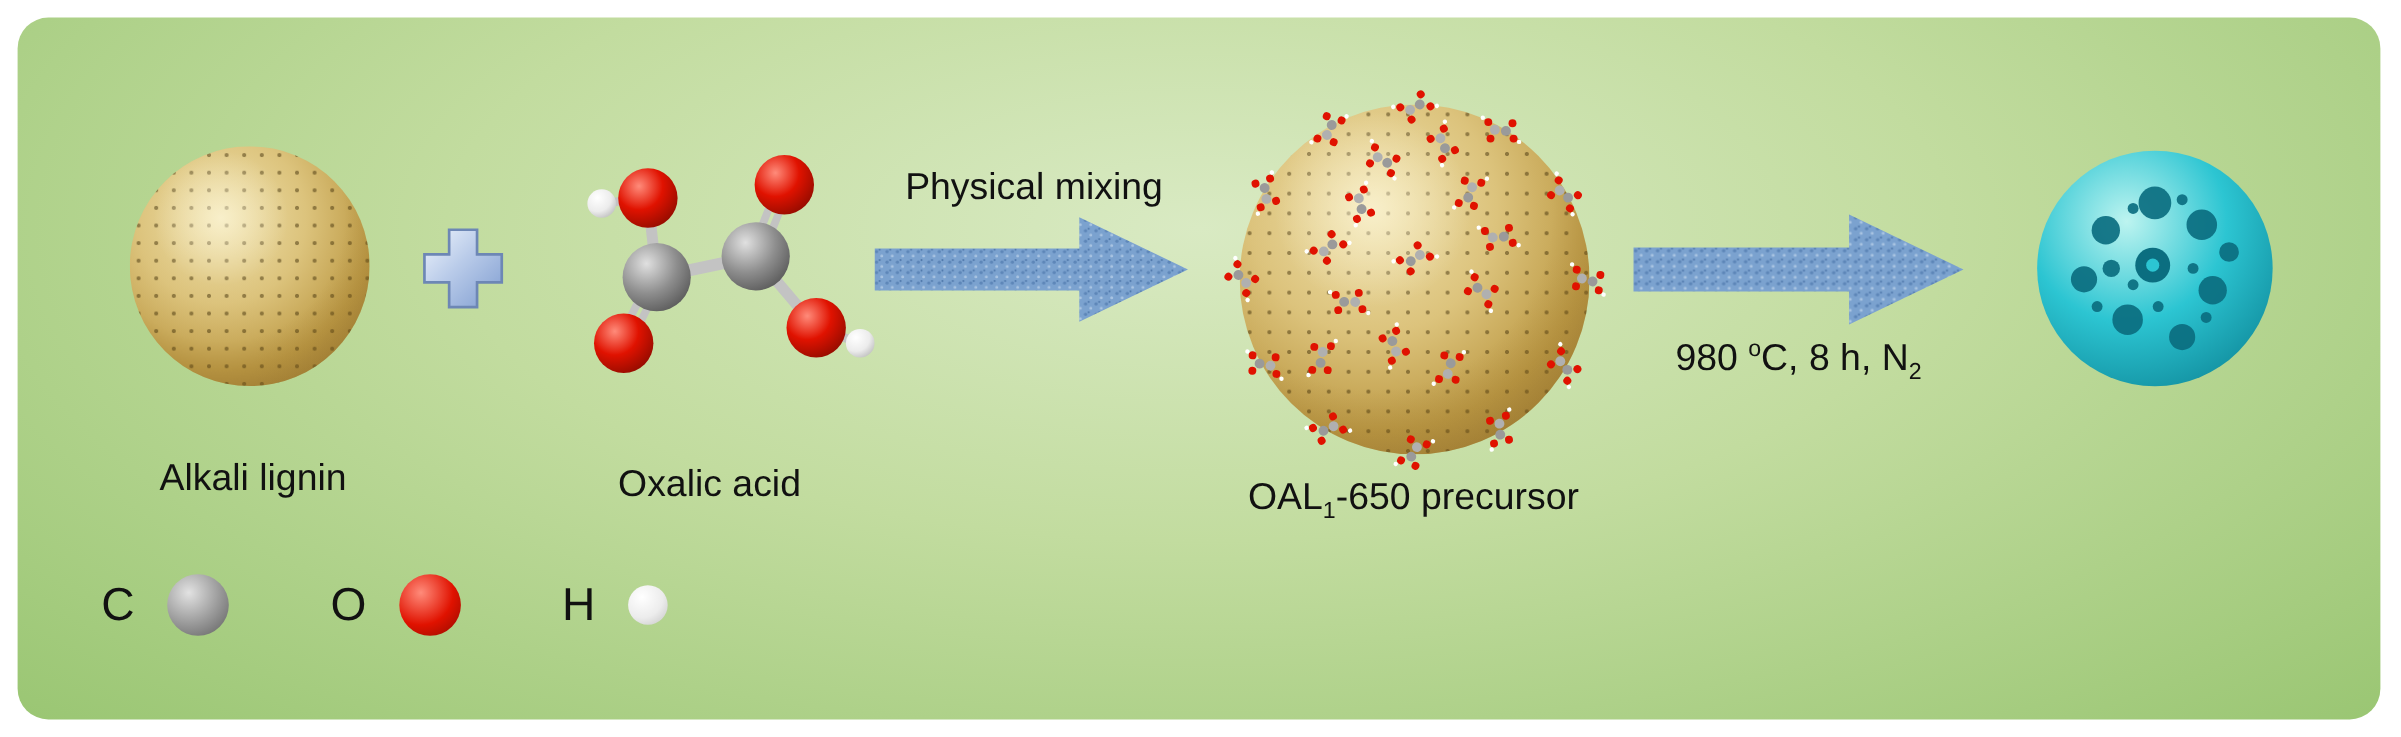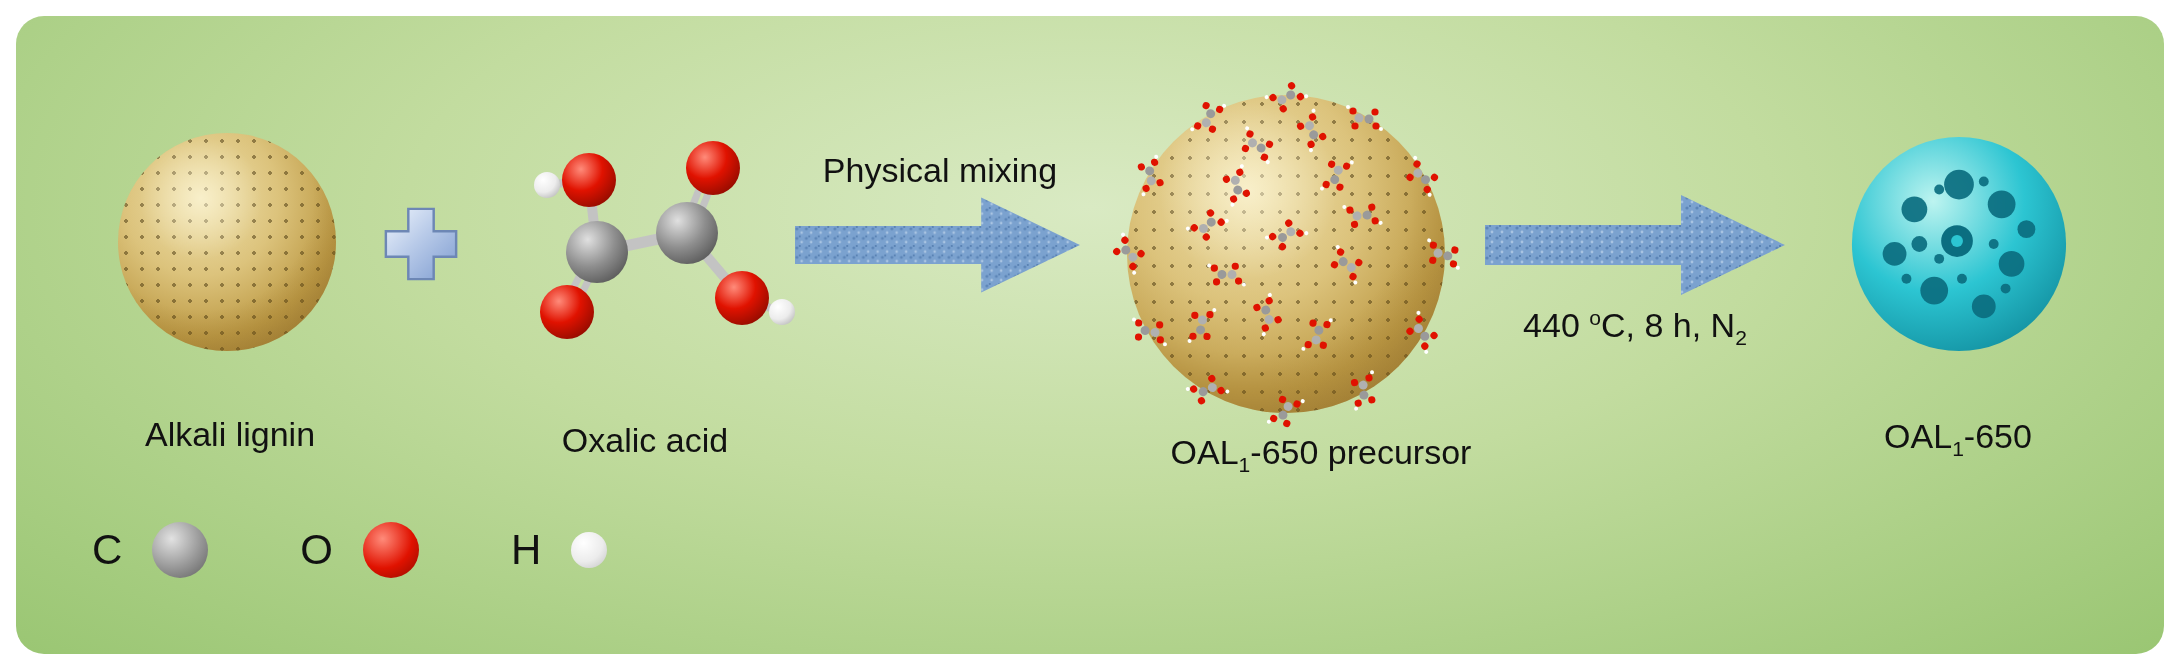--- a/index.html
+++ b/index.html
@@ -161,21 +161,21 @@
       <pattern id="speck2" width="10" height="10" patternUnits="userSpaceOnUse">
         <rect width="10" height="10" fill="#7ba2cf"></rect>
         <circle cx="2" cy="3" r="1.6" fill="#5d86b8"></circle>
         <circle cx="7" cy="7" r="1.4" fill="#a9c4e2"></circle>
         <circle cx="5" cy="1" r="1" fill="#4f78ab"></circle>
       </pattern>
     </defs>
     <polygon points="0,40 196,40 196,10 300,60 196,110 196,80 0,80" fill="url(#speck2)"></polygon>
   </svg>
   <div class="label" style="left:1470px;top:298px;width:330px;">
-    <span>440 </span><sup>o</sup><span>C, 8 h, N</span><sub>2</sub>
+    <span>980 </span><sup>o</sup><span>C, 8 h, N</span><sub>2</sub>
   </div>
 
   <svg class="abs" style="left:1845px;top:130px;" width="228" height="228" viewBox="0 0 230 230">
     <defs>
       <radialGradient id="gT" cx="0.38" cy="0.3" r="0.85">
         <stop offset="0" stop-color="#bdf4f0"></stop>
         <stop offset="0.5" stop-color="#2cc5d2"></stop>
         <stop offset="1" stop-color="#0d8596"></stop>
       </radialGradient>
     </defs>
@@ -201,25 +201,22 @@
     <circle cx="113" cy="112" r="16" fill="#0b6e80"></circle>
     <circle cx="113" cy="112" r="6" fill="#2cc5d2"></circle>
   </svg>
 
   <div class="label" style="left:500px;top:420px;width:290px;">
     <span>Oxalic acid</span>
   </div>
   <div class="label" style="left:95px;top:414px;width:270px;">
     <span>Alkali lignin</span>
   </div>
-  <div class="label" style="left:1121px;top:432px;width:400px;">
+  <div class="label" style="left:1085px;top:432px;width:400px;">
     <span>OAL</span><sub>1</sub><span>-650 precursor</span>
-  </div>
-  <div class="label" style="left:1828px;top:416px;width:260px;">
-    <span>OAL</span><sub>1</sub><span>-650</span>
   </div>
 
   <div class="legend">
     <div class="legend-item">
       <span class="legend-letter">C</span>
       <span class="ball ball-c"></span>
     </div>
     <div class="legend-item">
       <span class="legend-letter">O</span>
       <span class="ball ball-o"></span>

